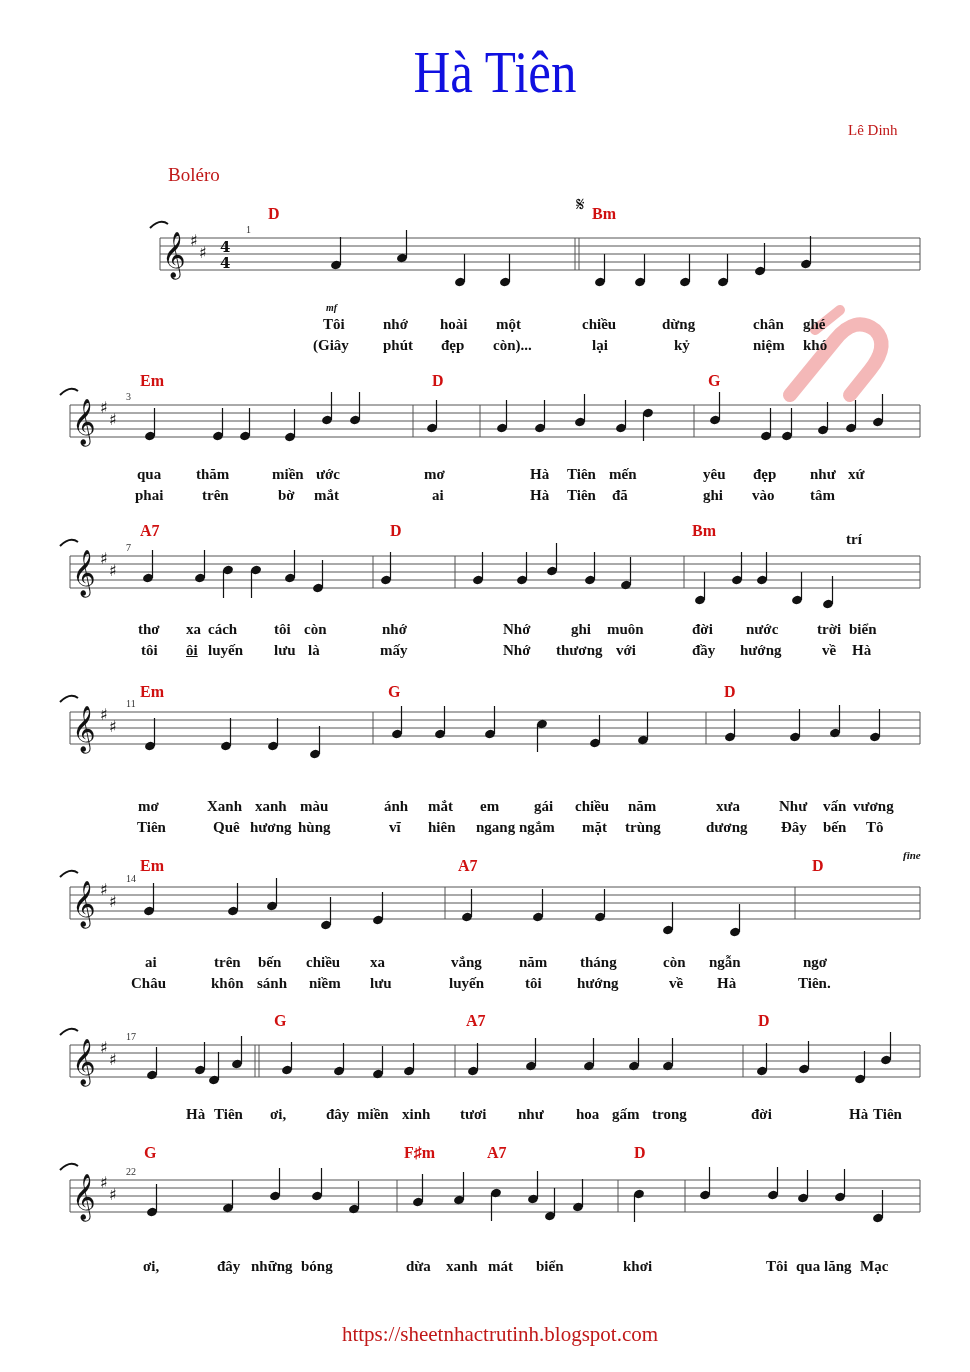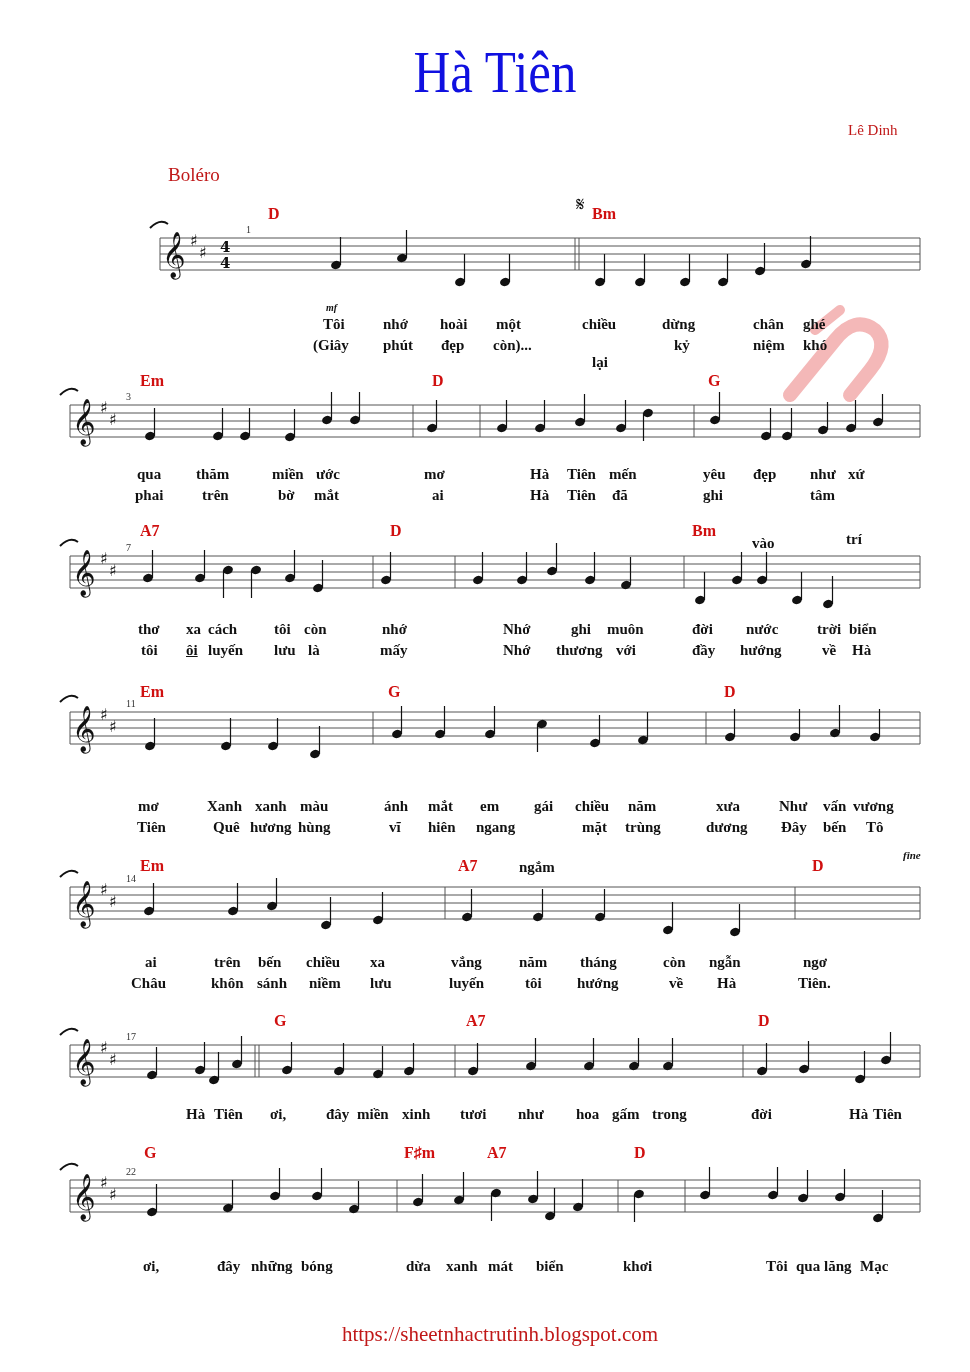--- a/index.html
+++ b/index.html
@@ -77,21 +77,21 @@
       <div class="lyr" style="left: 440px; top: 316px;">hoài</div>
       <div class="lyr" style="left: 496px; top: 316px;">một</div>
       <div class="lyr" style="left: 582px; top: 316px;">chiều</div>
       <div class="lyr" style="left: 662px; top: 316px;">dừng</div>
       <div class="lyr" style="left: 753px; top: 316px;">chân</div>
       <div class="lyr" style="left: 803px; top: 316px;">ghé</div>
       <div class="lyr" style="left: 313px; top: 337px;">(Giây</div>
       <div class="lyr" style="left: 383px; top: 337px;">phút</div>
       <div class="lyr" style="left: 441px; top: 337px;">đẹp</div>
       <div class="lyr" style="left: 493px; top: 337px;">còn)...</div>
-      <div class="lyr" style="left: 592px; top: 337px; margin-top: 17px;">lại</div>
+      <div class="lyr" style="left: 592px; top: 337px;">lại</div>
       <div class="lyr" style="left: 674px; top: 337px;">kỷ</div>
       <div class="lyr" style="left: 753px; top: 337px;">niệm</div>
       <div class="lyr" style="left: 803px; top: 337px;">khó</div>
     </div>
     <div class="system" style="top: 0px;">
       <svg class="staff-svg" width="970" height="1372" style="position: absolute; left: 0px; top: 0px; pointer-events: none;">
         <line x1="70" y1="405" x2="920" y2="405" stroke="#555" stroke-width="1"></line>
         <line x1="70" y1="413" x2="920" y2="413" stroke="#555" stroke-width="1"></line>
         <line x1="70" y1="421" x2="920" y2="421" stroke="#555" stroke-width="1"></line>
         <line x1="70" y1="429" x2="920" y2="429" stroke="#555" stroke-width="1"></line>
@@ -160,21 +160,21 @@
       <div class="lyr" style="left: 848px; top: 466px;">xứ</div>
       <div class="lyr" style="left: 135px; top: 487px;">phai</div>
       <div class="lyr" style="left: 202px; top: 487px;">trên</div>
       <div class="lyr" style="left: 278px; top: 487px;">bờ</div>
       <div class="lyr" style="left: 314px; top: 487px;">mắt</div>
       <div class="lyr" style="left: 432px; top: 487px;">ai</div>
       <div class="lyr" style="left: 530px; top: 487px;">Hà</div>
       <div class="lyr" style="left: 567px; top: 487px;">Tiên</div>
       <div class="lyr" style="left: 612px; top: 487px;">đã</div>
       <div class="lyr" style="left: 703px; top: 487px;">ghi</div>
-      <div class="lyr" style="left: 752px; top: 487px; margin-top: 48px;">vào</div>
+      <div class="lyr" style="left: 752px; top: 487px;">vào</div>
       <div class="lyr" style="left: 810px; top: 487px;">tâm</div>
       <div class="lyr" style="left: 846px; top: 487px; margin-top: 44px;">trí</div>
     </div>
     <div class="system" style="top: 0px;">
       <svg class="staff-svg" width="970" height="1372" style="position: absolute; left: 0px; top: 0px; pointer-events: none;">
         <line x1="70" y1="556" x2="920" y2="556" stroke="#555" stroke-width="1"></line>
         <line x1="70" y1="564" x2="920" y2="564" stroke="#555" stroke-width="1"></line>
         <line x1="70" y1="572" x2="920" y2="572" stroke="#555" stroke-width="1"></line>
         <line x1="70" y1="580" x2="920" y2="580" stroke="#555" stroke-width="1"></line>
         <line x1="70" y1="588" x2="920" y2="588" stroke="#555" stroke-width="1"></line>
@@ -315,21 +315,21 @@
       <div class="lyr" style="left: 779px; top: 798px;">Như</div>
       <div class="lyr" style="left: 823px; top: 798px;">vấn</div>
       <div class="lyr" style="left: 853px; top: 798px;">vương</div>
       <div class="lyr" style="left: 137px; top: 819px;">Tiên</div>
       <div class="lyr" style="left: 213px; top: 819px;">Quê</div>
       <div class="lyr" style="left: 250px; top: 819px;">hương</div>
       <div class="lyr" style="left: 298px; top: 819px;">hùng</div>
       <div class="lyr" style="left: 389px; top: 819px;">vĩ</div>
       <div class="lyr" style="left: 428px; top: 819px;">hiên</div>
       <div class="lyr" style="left: 476px; top: 819px;">ngang</div>
-      <div class="lyr" style="left: 519px; top: 819px; margin-top: 40px;">ngắm</div>
+      <div class="lyr" style="left: 519px; top: 819px;">ngắm</div>
       <div class="lyr" style="left: 582px; top: 819px;">mặt</div>
       <div class="lyr" style="left: 625px; top: 819px;">trùng</div>
       <div class="lyr" style="left: 706px; top: 819px;">dương</div>
       <div class="lyr" style="left: 781px; top: 819px;">Đây</div>
       <div class="lyr" style="left: 823px; top: 819px;">bến</div>
       <div class="lyr" style="left: 866px; top: 819px;">Tô</div>
     </div>
     <div class="system" style="top: 0px;">
       <svg class="staff-svg" width="970" height="1372" style="position: absolute; left: 0px; top: 0px; pointer-events: none;">
         <line x1="70" y1="887" x2="920" y2="887" stroke="#555" stroke-width="1"></line>

